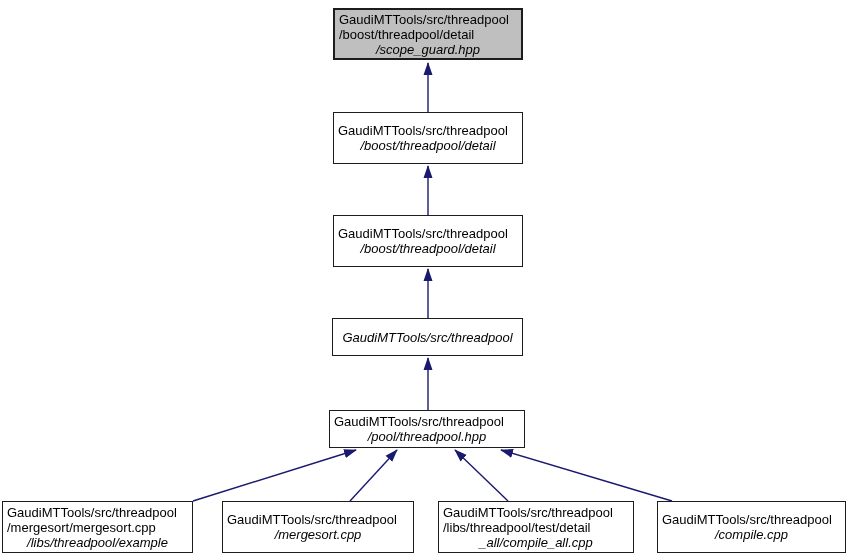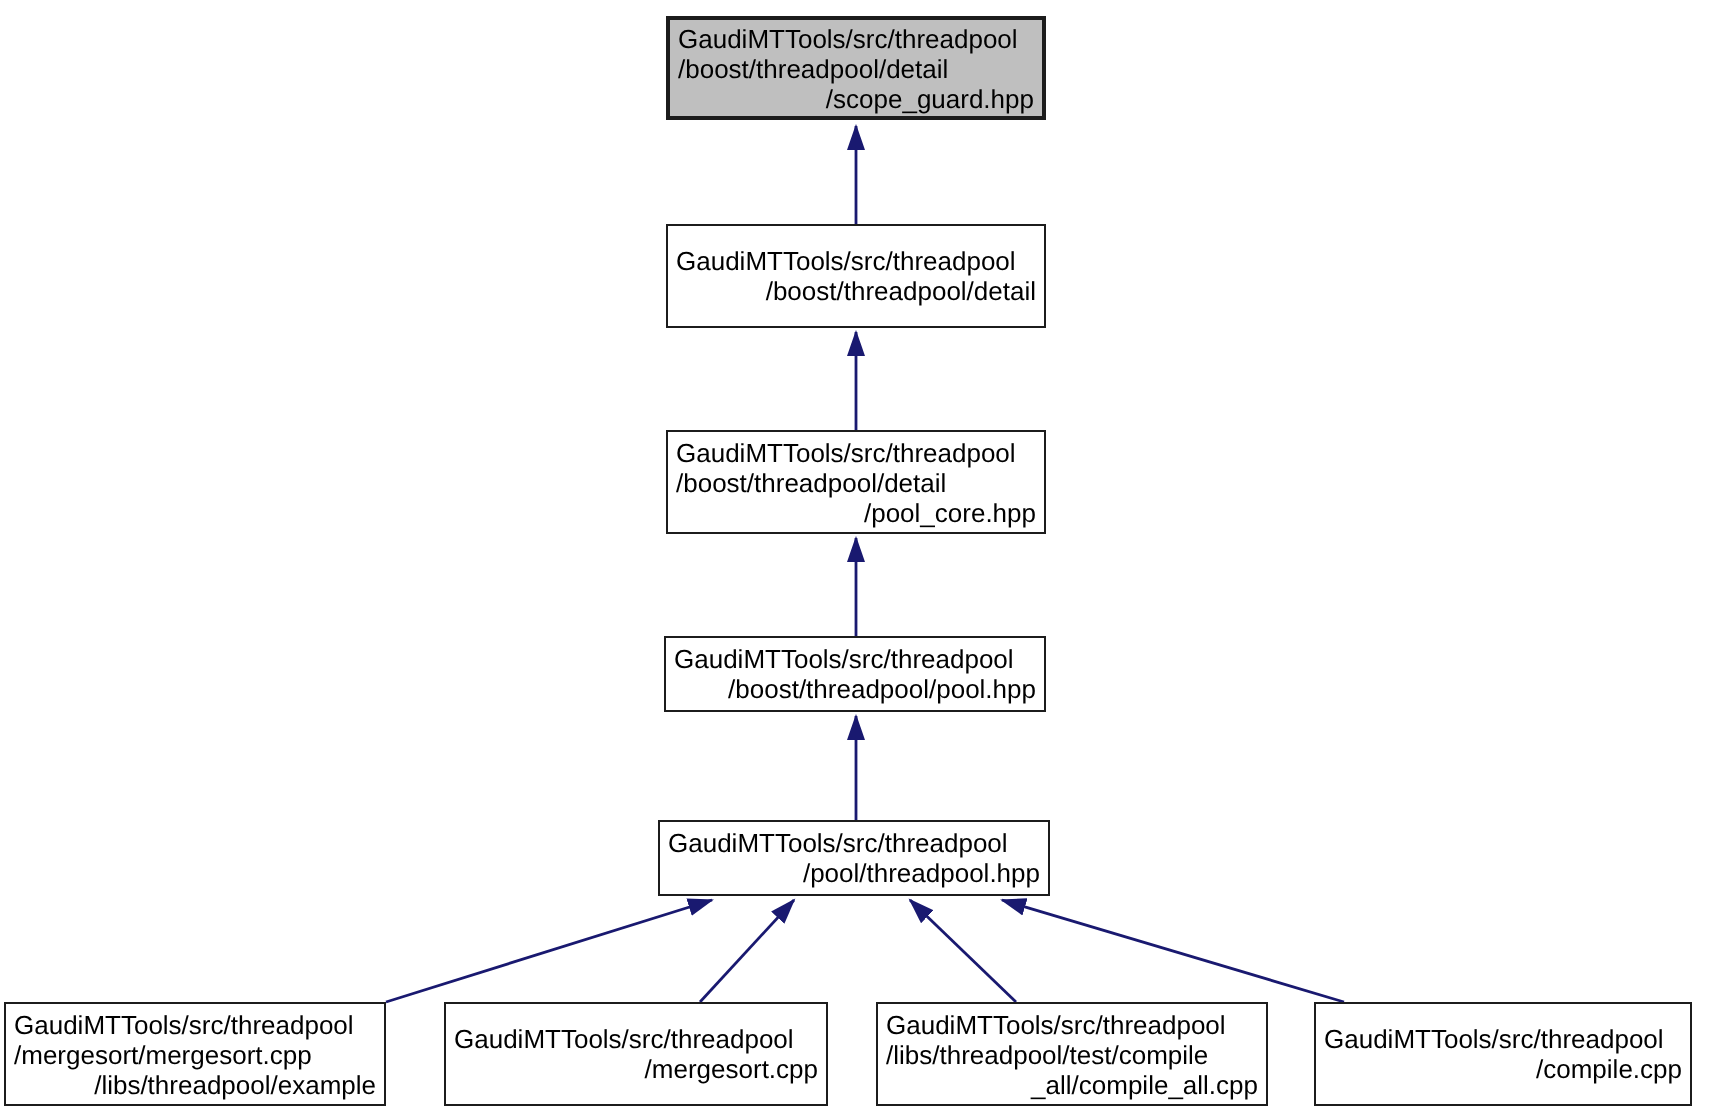--- a/index.html
+++ b/index.html
@@ -32,21 +32,22 @@
     display: flex;
     flex-direction: column;
     justify-content: center;
     cursor: pointer;
   }
   .node .ln {
     text-align: left;
     white-space: nowrap;
   }
   .node .ln:last-child {
-    text-align: right;
+    text-align: center;
+    font-style: italic;
   }
   .node.highlight {
     border-width: 2px;
     background: #bfbfbf;
   }
 </style>
 </head>
 <body>
 
 <div class="canvas">
@@ -74,47 +75,45 @@
   </div>
 
   <div class="node" style="left: 333px; top: 112px; width: 190px; height: 52px; border-color: rgb(28, 28, 28); background: rgb(255, 255, 255); color: rgb(0, 0, 0);">
     <div class="ln">GaudiMTTools/src/threadpool</div>
     <div class="ln">/boost/threadpool/detail</div>
   </div>
 
   <div class="node" style="left: 333px; top: 215px; width: 190px; height: 52px; border-color: rgb(28, 28, 28); background: rgb(255, 255, 255); color: rgb(0, 0, 0);">
     <div class="ln">GaudiMTTools/src/threadpool</div>
     <div class="ln">/boost/threadpool/detail</div>
-    <div class="ln">/pool_core.hpp</div>
   </div>
 
   <div class="node" style="left: 332px; top: 318px; width: 191px; height: 38px; border-color: rgb(28, 28, 28); background: rgb(255, 255, 255); color: rgb(0, 0, 0);">
     <div class="ln">GaudiMTTools/src/threadpool</div>
-    <div class="ln">/boost/threadpool/pool.hpp</div>
   </div>
 
   <div class="node" style="left: 329px; top: 410px; width: 196px; height: 38px; border-color: rgb(28, 28, 28); background: rgb(255, 255, 255); color: rgb(0, 0, 0);">
     <div class="ln">GaudiMTTools/src/threadpool</div>
     <div class="ln">/pool/threadpool.hpp</div>
   </div>
 
   <div class="node" style="left: 2px; top: 501px; width: 191px; height: 52px; border-color: rgb(28, 28, 28); background: rgb(255, 255, 255); color: rgb(0, 0, 0);">
     <div class="ln">GaudiMTTools/src/threadpool</div>
     <div class="ln">/mergesort/mergesort.cpp</div>
     <div class="ln">/libs/threadpool/example</div>
   </div>
 
   <div class="node" style="left: 222px; top: 501px; width: 192px; height: 52px; border-color: rgb(28, 28, 28); background: rgb(255, 255, 255); color: rgb(0, 0, 0);">
     <div class="ln">GaudiMTTools/src/threadpool</div>
     <div class="ln">/mergesort.cpp</div>
   </div>
 
   <div class="node" style="left: 438px; top: 501px; width: 196px; height: 52px; border-color: rgb(28, 28, 28); background: rgb(255, 255, 255); color: rgb(0, 0, 0);">
     <div class="ln">GaudiMTTools/src/threadpool</div>
-    <div class="ln">/libs/threadpool/test/compile</div>
+    <div class="ln">/libs/threadpool/test/detail</div>
     <div class="ln">_all/compile_all.cpp</div>
   </div>
 
   <div class="node" style="left: 657px; top: 501px; width: 189px; height: 52px; border-color: rgb(28, 28, 28); background: rgb(255, 255, 255); color: rgb(0, 0, 0);">
     <div class="ln">GaudiMTTools/src/threadpool</div>
     <div class="ln">/compile.cpp</div>
   </div>
 
 </div>
 

